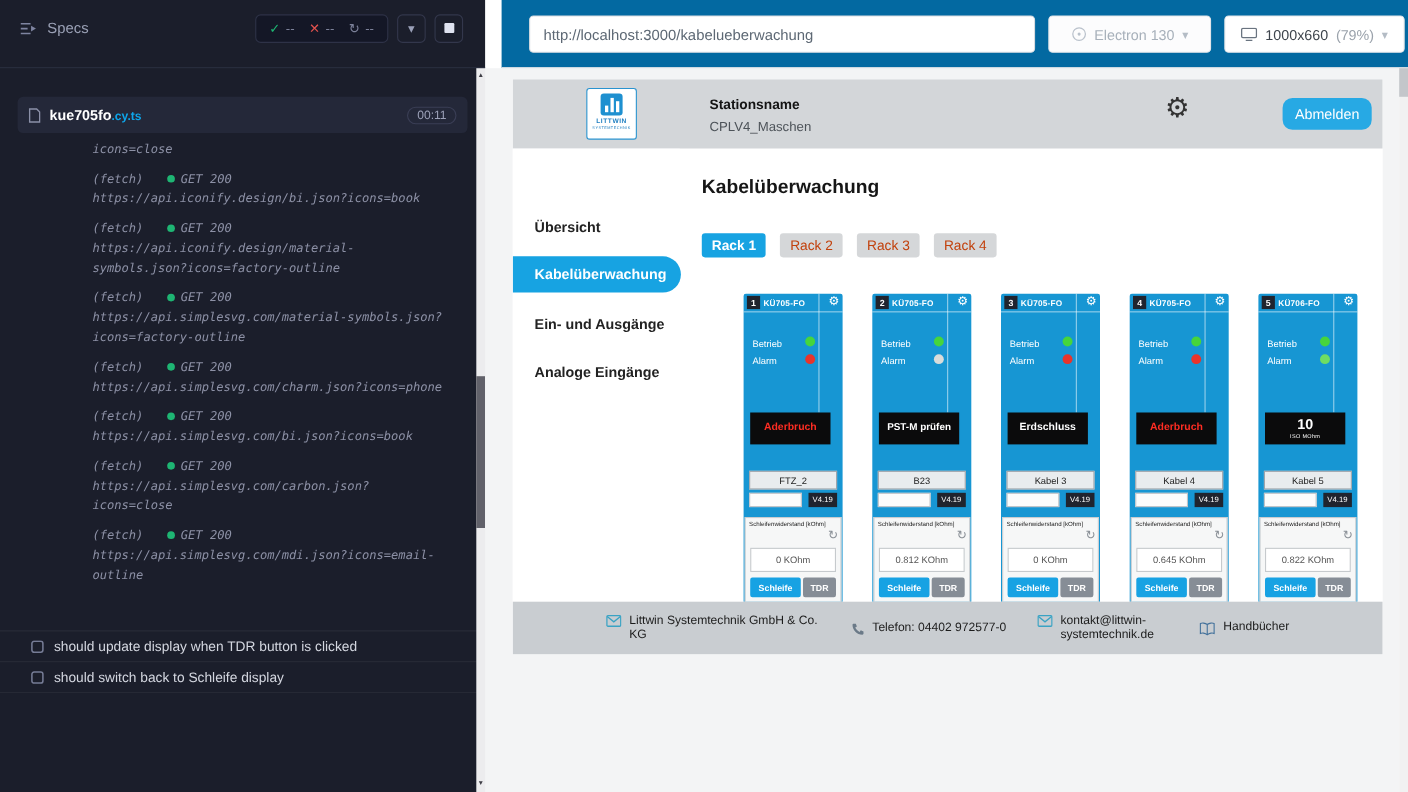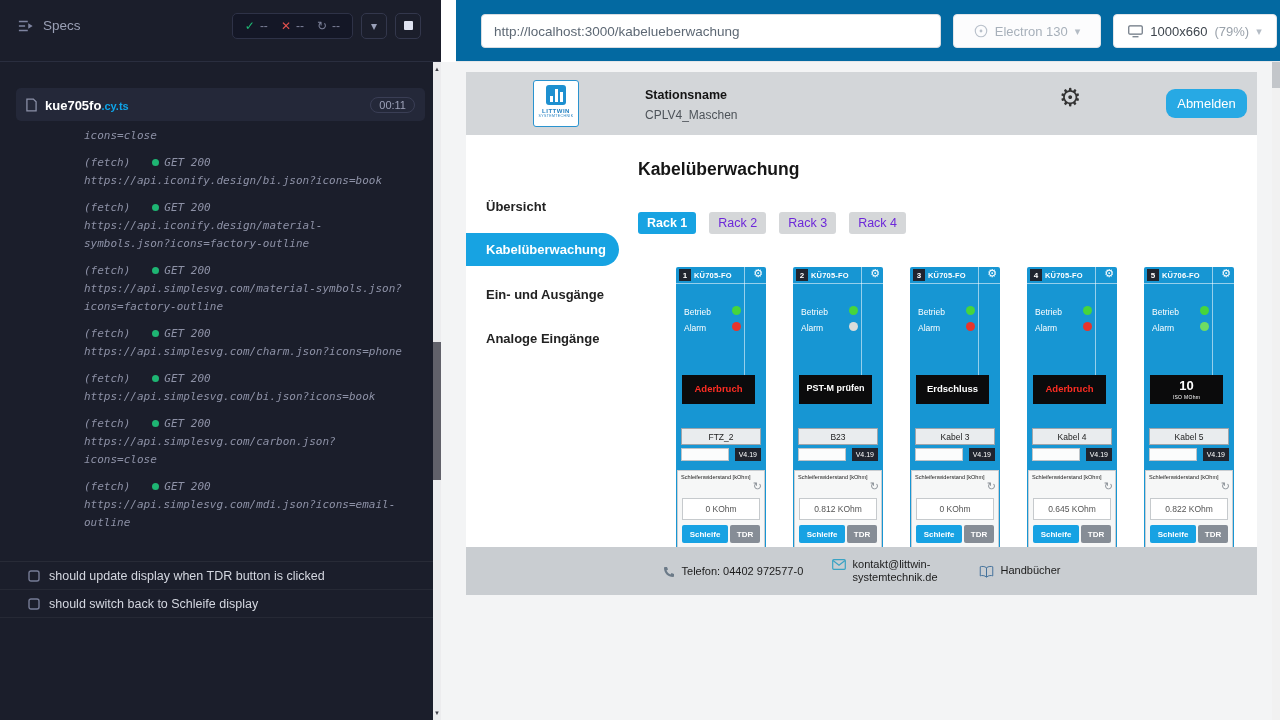--- a/index.html
+++ b/index.html
@@ -20,21 +20,21 @@
   .stop-sq{width:9px;height:9px;background:#dfe3f0;border-radius:1px}
   .lp-spec{margin:26px 16px 0;height:33px;background:#242839;border-radius:5px;display:flex;align-items:center;padding:0 10px;gap:8px}
   .spec-name{color:#fff;font-weight:bold;font-size:13px}
   .spec-ext{color:#0ea5e9;font-weight:bold;font-size:11px}
   .spec-time{margin-left:auto;border:1px solid #3a3e55;border-radius:10px;padding:1px 8px;font-size:11px;color:#9ca1b8}
   .lp-logs{padding:6px 36px 0 84px;font-family:"DejaVu Sans Mono",monospace;font-style:italic;font-size:11px;line-height:18px;color:#8d91a6;height:438px;overflow:hidden}
   .log-entry,.log-cont{margin-bottom:9px;cursor:pointer}
   .log-meta{margin-left:22px;white-space:nowrap}
   .log-dot{display:inline-block;width:7px;height:7px;border-radius:50%;background:#1eb573;margin-right:5px}
   .log-url{overflow-wrap:break-word}
-  .lp-tests{margin-top:2px;border-top:1px solid rgba(255,255,255,.06)}
+  .lp-tests{margin-top:14px;border-top:1px solid rgba(255,255,255,.06)}
   .test-row{height:28px;display:flex;align-items:center;gap:9px;padding-left:28px;font-size:12.5px;color:#d4d7e0;border-bottom:1px solid rgba(255,255,255,.05);cursor:pointer}
   .lp-scroll{position:absolute;left:433px;top:62px;width:8px;height:658px;background:#ececee}
   .lp-thumb{position:absolute;left:0;width:8px;top:280px;height:138px;background:#61616a}
   .scroll-arr{position:absolute;left:0;width:8px;text-align:center;font-size:6px;color:#3d3d45;line-height:8px}
   .arr-up{top:3px}.arr-down{bottom:3px}
 
   
   .topbar{position:absolute;left:456px;top:0;width:839px;height:62px;background:#0369a1;border-bottom:1px solid #e4e6e9}
   .url-input{position:absolute;left:25px;top:14px;width:460px;height:34px;border:1px solid #d8dce1;border-radius:4px;padding:0 12px;font-size:13.5px;color:#5d6874;background:#fff;font-family:inherit;outline:none}
   .browser-sel{position:absolute;left:497px;top:14px;width:148px;height:34px;border:1px solid #e2e5e9;border-radius:4px;background:#fcfcfd;display:flex;align-items:center;justify-content:center;gap:7px;font-size:13px;color:#a7b0ba;cursor:pointer}
@@ -60,21 +60,21 @@
   .hdr-gear{position:absolute;left:593px;top:11px;font-size:25px;color:#333;cursor:pointer}
   .logout{position:absolute;left:700px;top:17px;width:81px;height:29px;background:#27a9e4;border-radius:9px;color:#fff;font-size:13px;display:flex;align-items:center;justify-content:center;cursor:pointer}
   .app-body{position:absolute;top:63px;left:0;right:0;bottom:48px;overflow:hidden}
   .nav{position:absolute;left:0;top:0;width:152px;bottom:0;background:#fff}
   .nav-item{position:absolute;left:20px;font-size:13px;font-weight:600;color:#222;cursor:pointer}
   .ni0{top:64px}.ni2{top:152px}.ni3{top:196px}
   .nav-active{position:absolute;left:0;top:98px;width:153px;height:33px;background:#17a3e2;border-radius:0 17px 17px 0;color:#fff;font-size:13px;font-weight:bold;line-height:33px;padding-left:20px;cursor:pointer}
   .main{position:absolute;left:152px;top:0;right:0;bottom:0}
   .page-title{position:absolute;left:20px;top:24px;font-size:17.5px;font-weight:bold;color:#161616}
   .tabs{position:absolute;left:20px;top:77px;display:flex;gap:13px}
-  .tab{height:22px;padding:0 9px;display:flex;align-items:center;font-size:12.5px;border-radius:3px;background:#d5d7d9;color:#6d28d9;cursor:pointer}
+  .tab{height:22px;padding:0 9px;display:flex;align-items:center;font-size:12.5px;border-radius:3px;background:#d5d7d9;color:#c2410c;cursor:pointer}
   .tab.active{background:#17a3e2;color:#fff;font-weight:bold}
 
   
   .cards{position:absolute;left:58px;top:132px;display:flex;gap:27px}
   .card{position:relative;width:90px;height:300px;background:#1796d3;border-radius:2px;flex:none}
   .card-badge{position:absolute;left:3px;top:2px;width:12px;height:12px;background:#20242e;color:#fff;font-size:8px;font-weight:bold;display:flex;align-items:center;justify-content:center}
   .card-model{position:absolute;left:18px;top:4px;font-size:7.5px;font-weight:bold;color:#fff;letter-spacing:.2px}
   .card-gear{position:absolute;right:3px;top:0;font-size:11px;color:#fff;cursor:pointer}
   .card-hline{position:absolute;left:0;right:0;top:16px;height:1px;background:rgba(255,255,255,.55)}
   .card-vline{position:absolute;right:21px;top:0;width:1px;height:108px;background:rgba(255,255,255,.55)}
@@ -402,20 +402,27 @@
               <div class="m-btn loop">Schleife</div>
               <div class="m-btn tdr">TDR</div>
             </div>
           </div>
           </div>
       </div>
     </div>
 
     <div class="app-footer">
       <div class="f-item">
+        <svg class="ficon" width="14" height="11" viewBox="0 0 14 11">
+            <rect x="0.7" y="0.7" width="12.6" height="9.6" rx="1" fill="none" stroke="#3aa3c4" stroke-width="1.2"></rect>
+            <path d="M1 1.5 l6 4.8 6-4.8" fill="none" stroke="#3aa3c4" stroke-width="1.2"></path>
+          </svg>
+        <span class="ft1">Littwin Systemtechnik GmbH &amp; Co. KG</span>
+      </div>
+      <div class="f-item">
         <svg class="ficon" width="12" height="12" viewBox="0 0 24 24">
             <path d="M4 2 C3 2 2 3 2 4 c0 10 8 18 18 18 1 0 2-1 2-2 v-4 l-5-2 -2 3 C11 15 9 13 7 9 l3-2 -2-5 z" fill="#6b7a88"></path>
           </svg>
         <span class="ft2">Telefon: 04402 972577-0</span>
       </div>
       <div class="f-item">
         <svg class="ficon" width="14" height="11" viewBox="0 0 14 11">
             <rect x="0.7" y="0.7" width="12.6" height="9.6" rx="1" fill="none" stroke="#3aa3c4" stroke-width="1.2"></rect>
             <path d="M1 1.5 l6 4.8 6-4.8" fill="none" stroke="#3aa3c4" stroke-width="1.2"></path>
           </svg>

